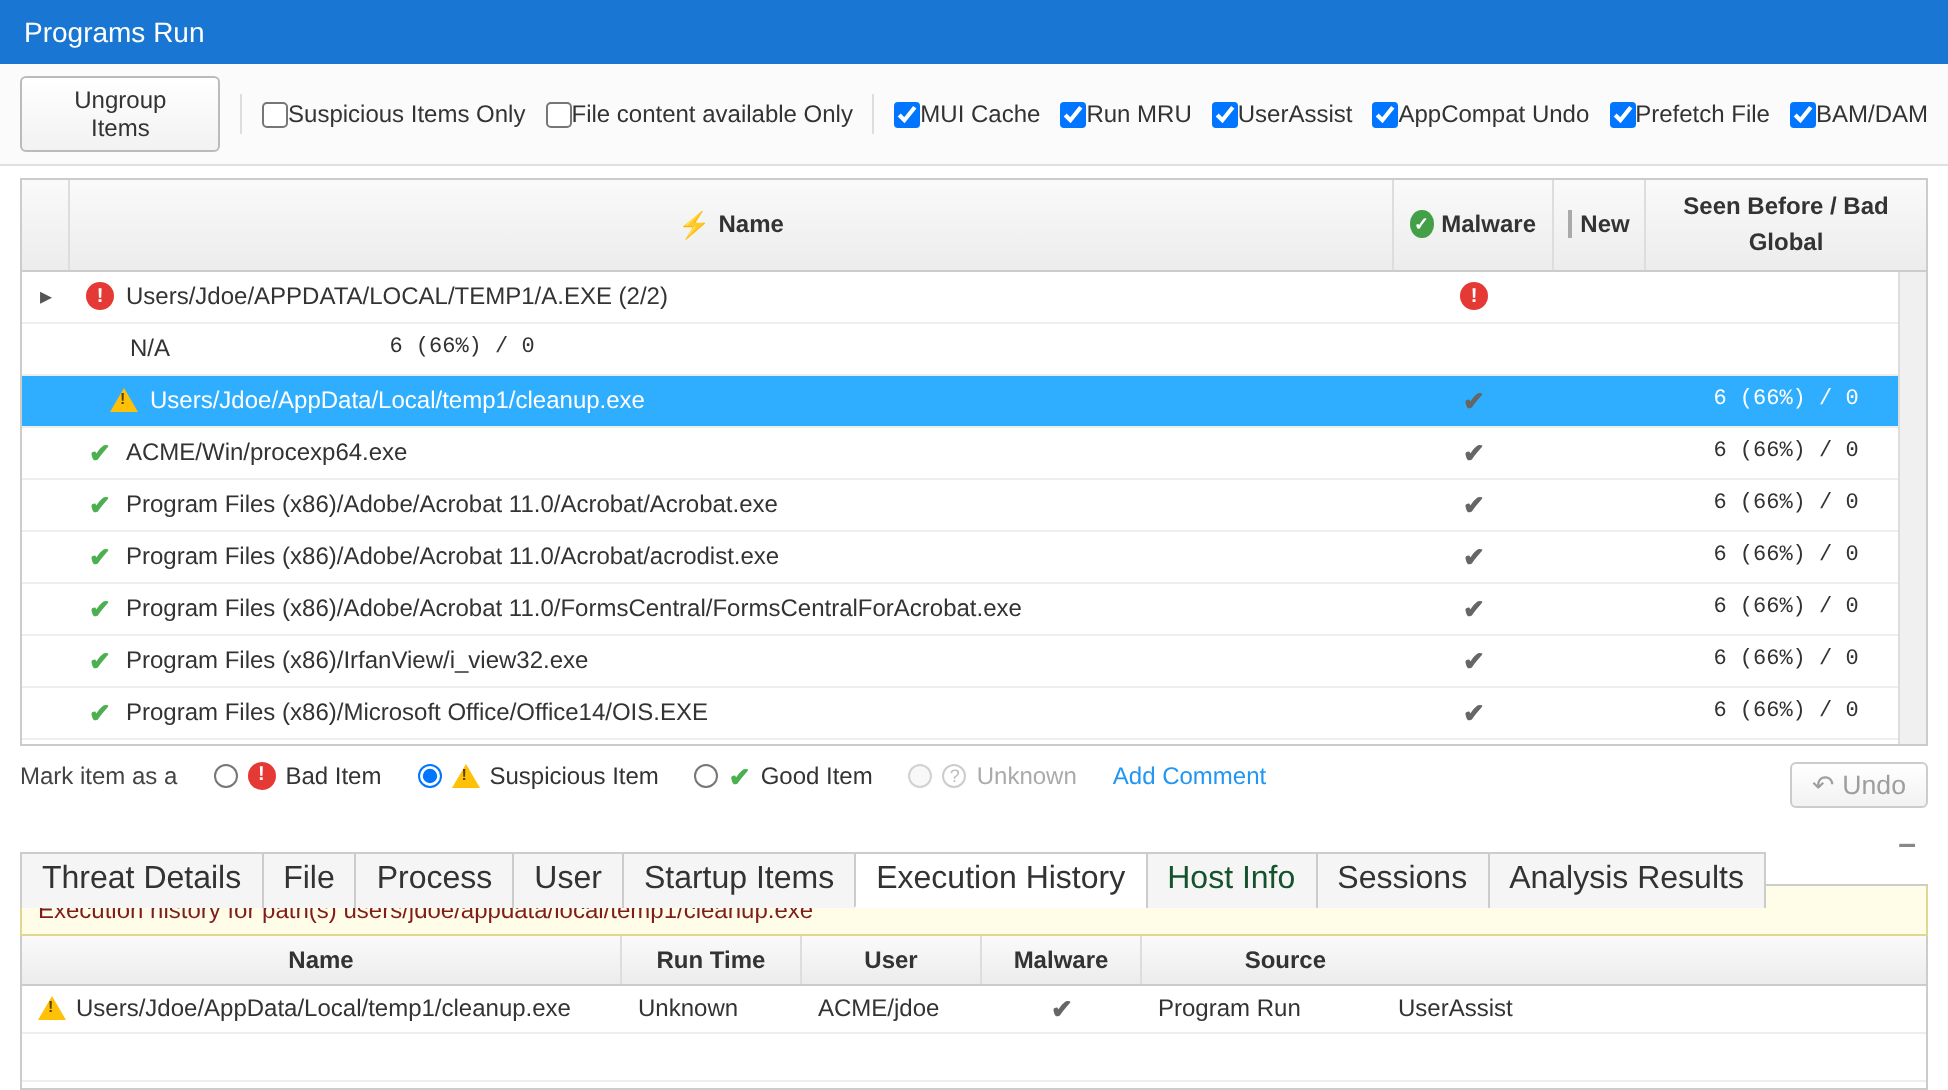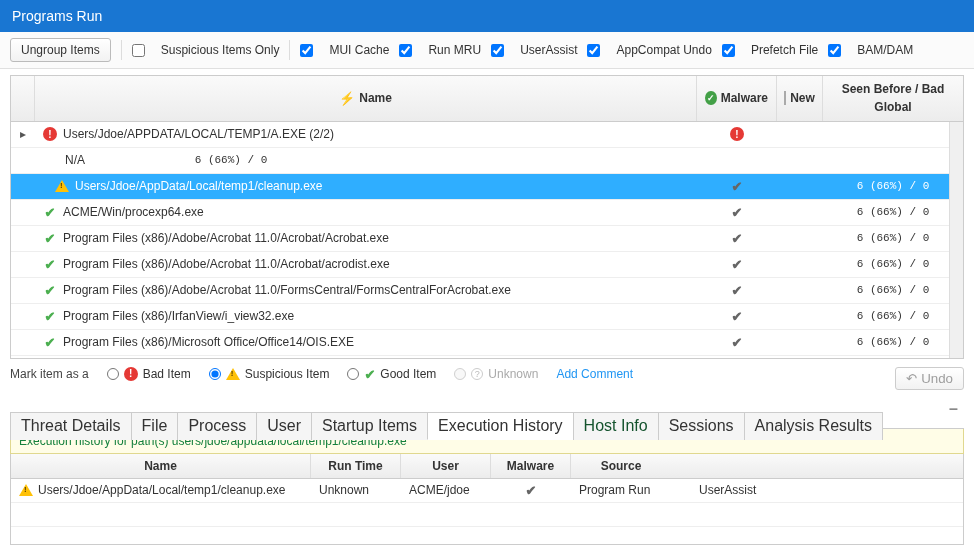--- a/index.html
+++ b/index.html
@@ -1,20 +1,20 @@
 <!DOCTYPE html>
 <html><head>
 <meta charset="utf-8">
 <style>
 * { box-sizing: border-box; margin: 0; padding: 0; }
 body { font-family: "Segoe UI", Tahoma, sans-serif; font-size: 12px; color: #333; background: #fff; width: 974px; height: 545px; overflow: hidden; display: flex; flex-direction: column; }
 .titlebar { background: #1976d2; color: #fff; padding: 8px 12px; font-size: 14px; }
 .toolbar { background: #fbfbfb; border-bottom: 1px solid #e0e0e0; padding: 6px 10px; display: flex; align-items: center; gap: 10px; flex-wrap: nowrap; }
-.btn { background: linear-gradient(#fff,#f2f2f2); border: 1px solid #bbb; border-radius: 3px; padding: 4px 10px; font-size: 12px; cursor: pointer; color: #333; }
-.chk { display: inline-flex; align-items: center; gap: 16px; font-size: 12px; cursor: pointer; white-space: nowrap; }
+.btn { background: linear-gradient(#fff,#f2f2f2); border: 1px solid #bbb; border-radius: 3px; padding: 4px 22px; font-size: 12px; cursor: pointer; color: #333; }
+.chk { display: inline-flex; align-items: center; gap: 0; font-size: 12px; cursor: pointer; white-space: nowrap; }
 .chk input { width: 13px; height: 13px; }
 .divider { width: 1px; height: 20px; background: #ddd; }
 .grid-wrap { margin: 6px 10px 0 10px; border: 1px solid #ccc; flex: 0 0 auto; }
 .grid-head { display: flex; background: linear-gradient(#fafafa,#ececec); border-bottom: 1px solid #ccc; }
 .gh { padding: 6px 8px; border-right: 1px solid #ddd; font-weight: bold; font-size: 12px; display: flex; align-items: center; justify-content: center; gap: 4px; }
 .gh:last-child { border-right: none; }
 .col-expand { width: 24px; }
 .col-name { flex: 1; }
 .col-malware { width: 80px; }
 .col-new { width: 46px; }
@@ -45,25 +45,25 @@
 .legend .lbl { color: #444; }
 .rad { display: inline-flex; align-items: center; gap: 5px; cursor: pointer; }
 .rad input { width: 12px; height: 12px; }
 .link { color: #2196f3; cursor: pointer; }
 .undo-btn { margin-left: auto; background: linear-gradient(#fff,#f2f2f2); border: 1px solid #ccc; border-radius: 3px; padding: 3px 10px; cursor: pointer; color: #9e9e9e; display: inline-flex; align-items: center; gap: 4px; }
 .tabs { display: flex; border-bottom: 1px solid #ccc; margin: 2px 10px 0 10px; position: relative; }
 .tab { padding: 4px 10px; border: 1px solid #ccc; border-bottom: none; background: #f5f5f5; font-size: 16px; cursor: pointer; margin-right: -1px; position: relative; top: 12px; }
 .tab.active { background: #fff; border-bottom: 1px solid #fff; }
 .tab.disabled { color: #14532d; }
 .minimize { margin-left: auto; font-size: 16px; color: #888; cursor: pointer; padding: 0 6px; font-weight:bold; }
-.infobar { margin: 0 10px; background: #fffde7; border: 1px solid #e0d88f; border-top: none; padding: 5px 8px; color: #15803d; font-size: 12px; }
+.infobar { margin: 0 10px; background: #fffde7; border: 1px solid #e0d88f; border-top: none; padding: 5px 8px; color: #7f1d1d; font-size: 12px; }
 .detail-grid { margin: 0 10px; border: 1px solid #ccc; border-top: none; flex: 1; overflow: auto; }
 .dh { display: flex; background: linear-gradient(#fafafa,#ececec); border-bottom: 1px solid #ccc; }
 .dh > div { padding: 5px 8px; border-right: 1px solid #ddd; font-weight: bold; font-size: 12px; text-align: center; }
-.dh > div:last-child { border-right: none; }
+.dh > div:last-child { border-right: none; text-align: right; }
 .drow { display: flex; border-bottom: 1px solid #eee; height: 24px; align-items: center; }
 .drow > div { padding: 0 8px; font-size: 12px; display:flex; align-items:center; gap:5px; }
 .dc-name { width: 300px; }
 .dc-run { width: 90px; }
 .dc-user { width: 90px; }
 .dc-mal { width: 80px; justify-content:center; }
 .dc-evt { width: 120px; }
 .dc-src { width: 100px; }
 .drow-empty { height: 24px; border-bottom: 1px solid #eee; }
 </style>
@@ -71,20 +71,24 @@
 <body>
 
 <div class="titlebar">Programs Run</div>
 
 <div class="toolbar">
   <button class="btn">Ungroup Items</button>
   <div class="divider"></div>
   <label class="chk">
       <input type="checkbox" style="">
       <span>Suspicious Items Only</span>
+    </label>
+  <label class="chk">
+      <input type="checkbox" style="">
+      <span>File content available Only</span>
     </label>
   <div class="divider"></div>
   <label class="chk">
       <input type="checkbox" checked="" style="">
       <span>MUI Cache</span>
     </label>
   <label class="chk">
       <input type="checkbox" checked="" style="">
       <span>Run MRU</span>
     </label>

